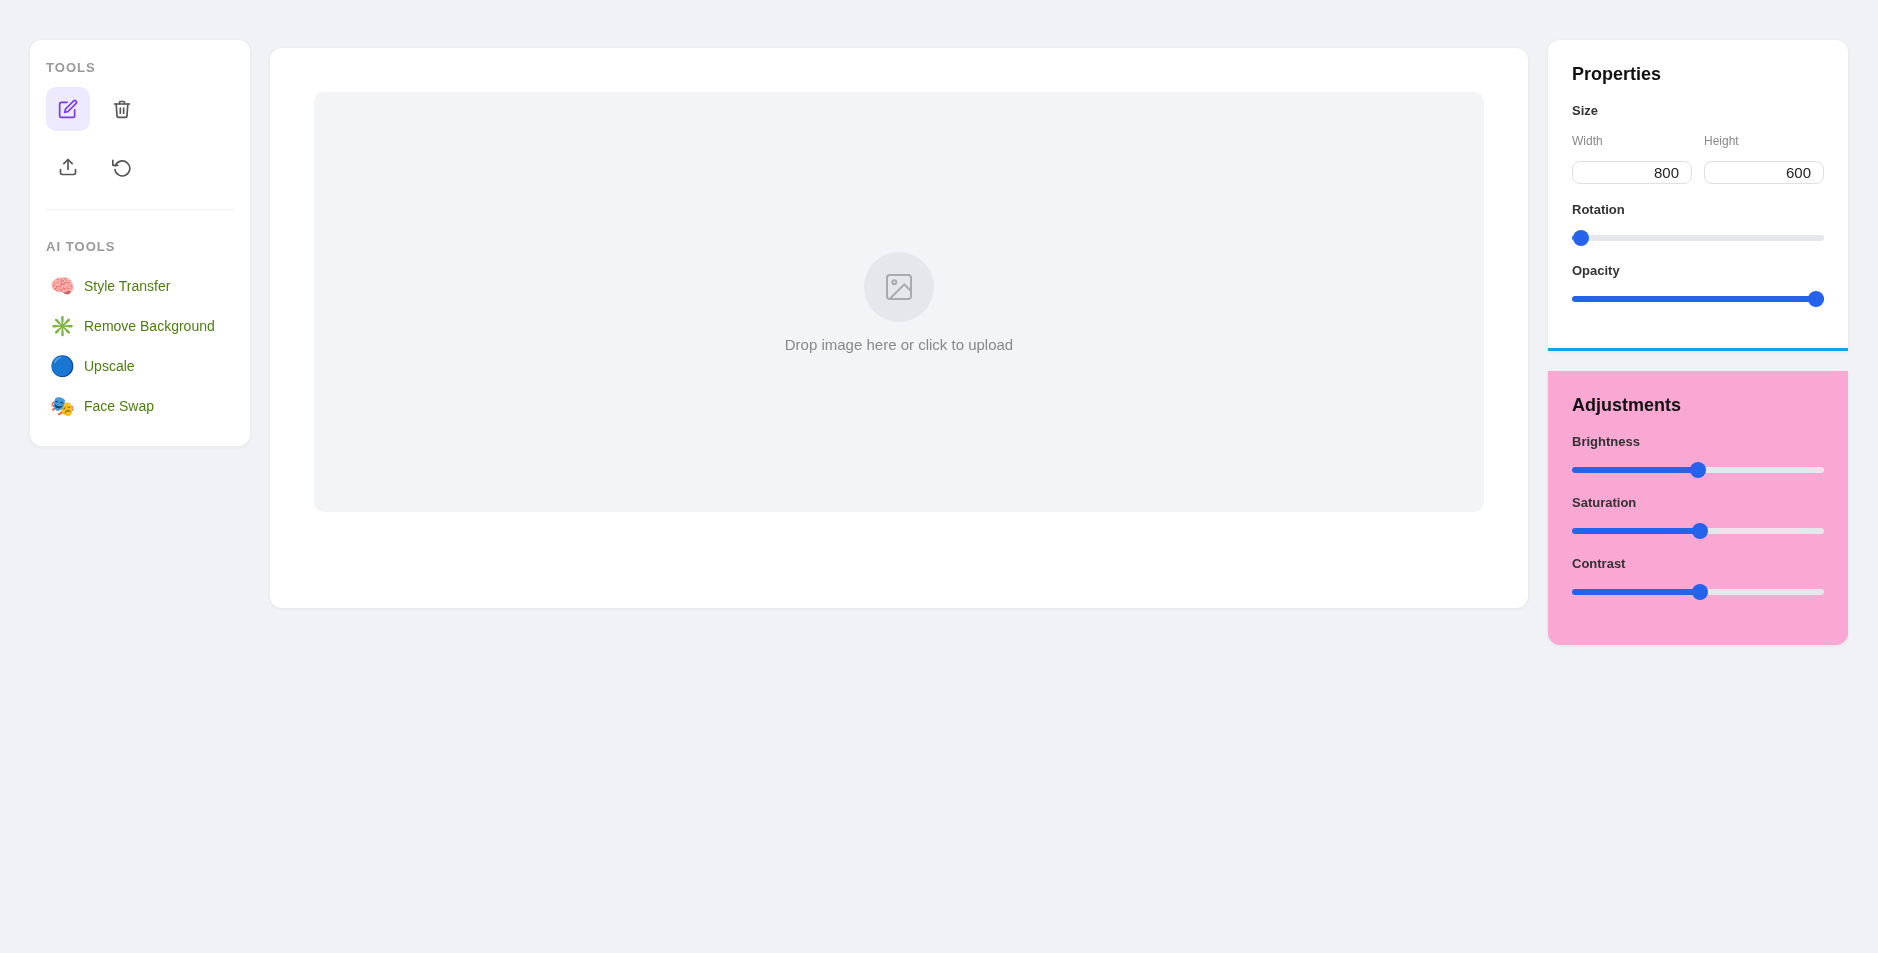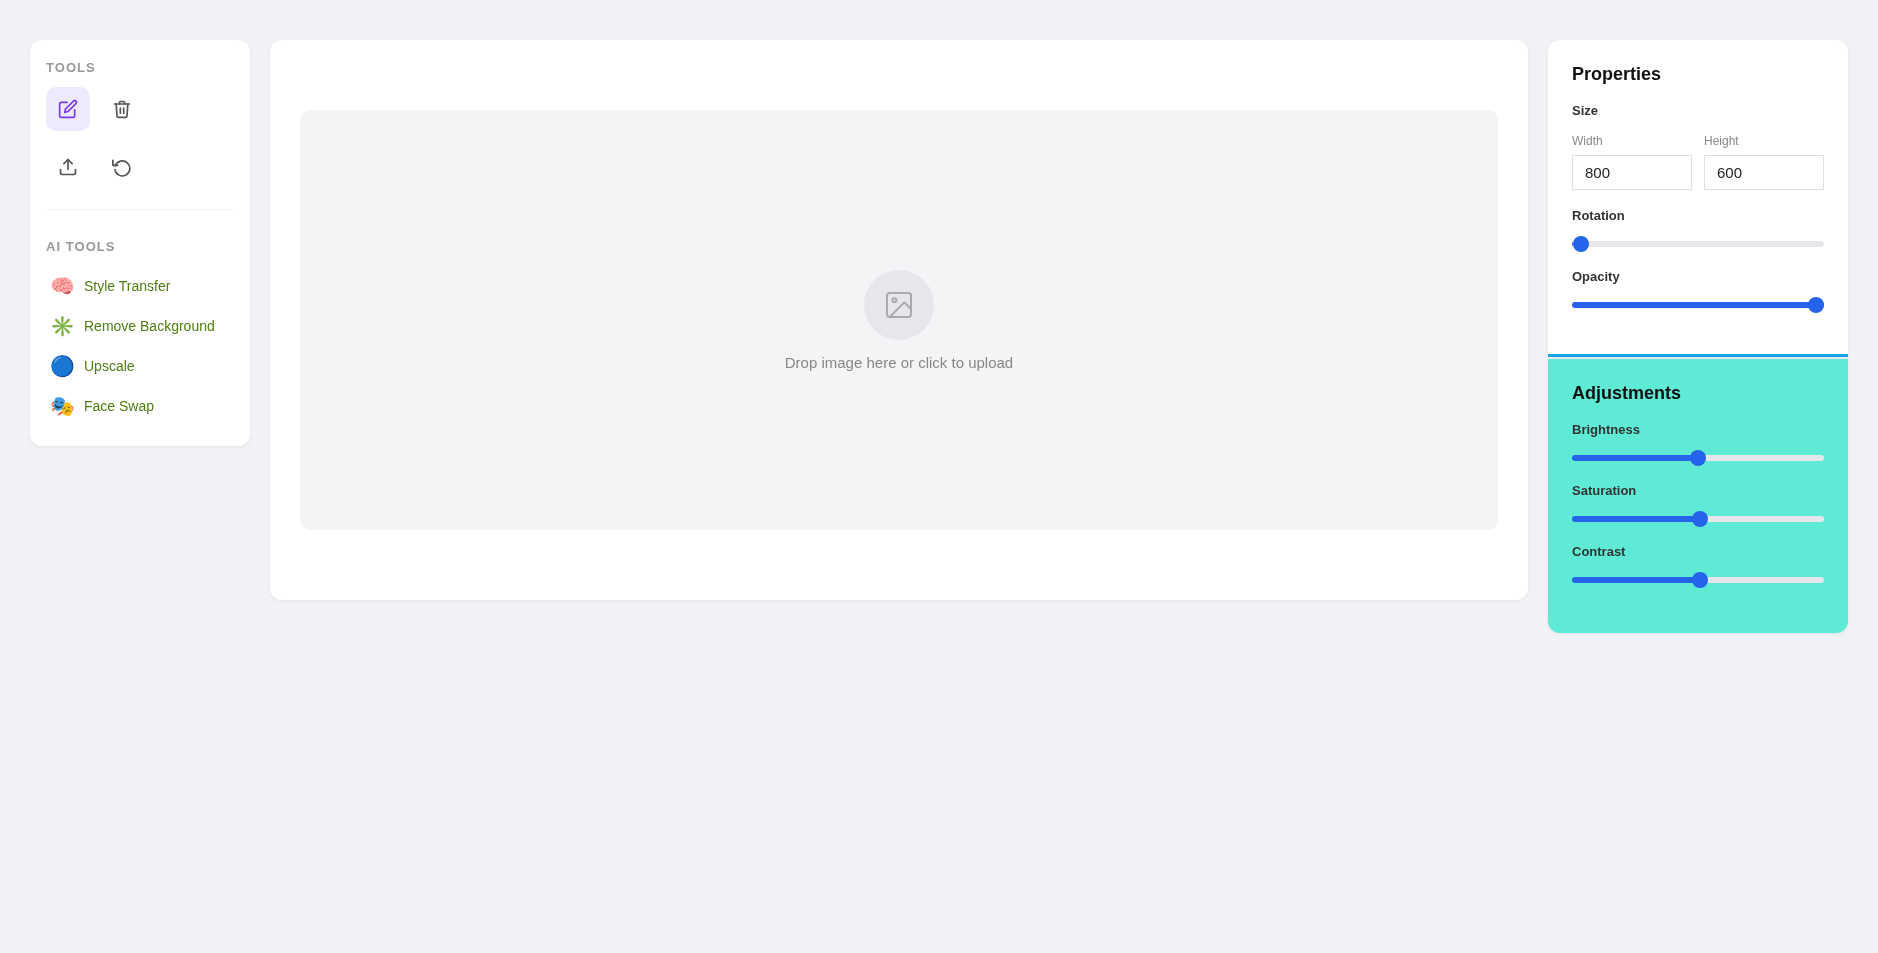--- a/index.html
+++ b/index.html
@@ -78,26 +78,27 @@
       font-size: 14px;
       color: #4d7c0f;
       font-weight: 500;
     }
 
     
     .center-area {
       flex: 1;
       background: #ffffff;
       border-radius: 12px;
-      padding: 30px;
+      padding: 44px;
       box-shadow: 0 1px 4px rgba(0,0,0,0.06);
       display: flex;
-      align-items: center;
+      align-items: flex-start;
       justify-content: center;
       min-height: 560px;
+      margin-top: 8px;
     }
     .drop-zone {
       background: #f3f4f6;
       border-radius: 10px;
       width: 100%;
       height: 420px;
       display: flex;
       flex-direction: column;
       align-items: center;
       justify-content: center;
@@ -133,25 +134,25 @@
       gap: 0;
     }
     .properties-section {
       background: #ffffff;
       border-radius: 12px 12px 0 0;
       padding: 24px 24px 24px 24px;
       box-shadow: 0 1px 4px rgba(0,0,0,0.06);
       border-bottom: 3px solid #0ea5e9;
     }
     .adjustments-section {
-      background: #5eead4;
+      background: #f9a8d4;
       border-radius: 0 0 12px 12px;
       padding: 24px 24px 28px 24px;
       box-shadow: 0 1px 4px rgba(0,0,0,0.06);
-      margin-top: 2px;
+      margin-top: 20px;
     }
     .section-title {
       font-size: 18px;
       font-weight: 700;
       color: #111;
       margin-bottom: 18px;
     }
     .prop-group-label {
       font-size: 13px;
       font-weight: 600;
@@ -162,32 +163,32 @@
       display: flex;
       gap: 12px;
       margin-bottom: 18px;
     }
     .size-field {
       flex: 1;
     }
     .size-field-label {
       font-size: 12px;
       color: #888;
-      margin-bottom: 7px;
+      margin-bottom: 13px;
     }
     .size-input {
       width: 100%;
       border: 1.5px solid #e0e0e0;
-      border-radius: 0;
-      padding: 8px 12px;
+      border-radius: 8px;
+      padding: 2px 12px;
       font-size: 15px;
       font-weight: 500;
       color: #222;
       outline: none;
-      text-align: left;
+      text-align: right;
     }
     .slider-group {
       margin-bottom: 18px;
     }
     .slider-group-label {
       font-size: 13px;
       font-weight: 600;
       color: #333;
       margin-bottom: 10px;
     }

